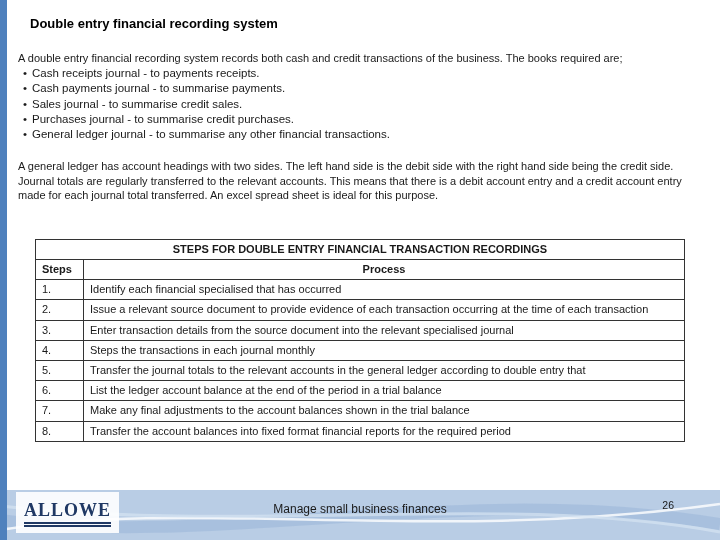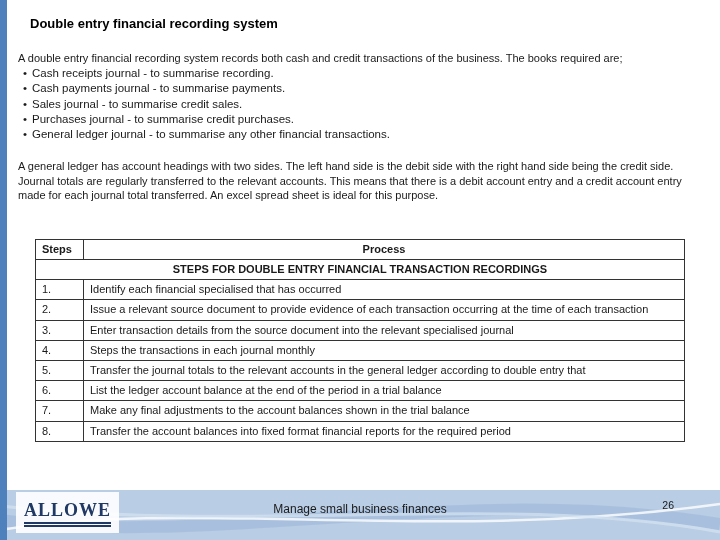--- a/index.html
+++ b/index.html
@@ -96,21 +96,21 @@
 <div class="left-bar"></div>
 
 <div class="content">
   <h1 class="slide-title">Double entry financial recording system</h1>
 
   <p class="body-text">A double entry financial recording system records both cash and credit transactions of the business. The books required are;</p>
 
   <ul class="bullets">
     <li>
       <span class="marker">•</span>
-      <span class="b-text">Cash receipts  journal - to summarise recording.</span>
+      <span class="b-text">Cash receipts  journal - to payments receipts.</span>
     </li>
     <li>
       <span class="marker">•</span>
       <span class="b-text">Cash payments journal - to summarise payments.</span>
     </li>
     <li>
       <span class="marker">•</span>
       <span class="b-text">Sales journal - to summarise credit sales.</span>
     </li>
     <li>
@@ -122,25 +122,25 @@
       <span class="b-text">General ledger journal - to summarise any other financial transactions.</span>
     </li>
   </ul>
 
   <p class="body-text para2">A general ledger has account headings with two sides. The left hand side is the debit side with the right hand side being the credit side. Journal totals are regularly transferred to the relevant accounts. This means that there is a debit account entry and a credit account entry made for each journal total transferred.   An excel spread sheet is ideal for this purpose.</p>
 
   <div class="tbl-wrap">
     <table>
       <tbody>
           <tr>
+        <td colspan="2" class="tbl-title">STEPS FOR DOUBLE ENTRY FINANCIAL TRANSACTION RECORDINGS</td>
+      </tr>
+      <tr>
         <td class="hdr col-steps">Steps</td>
         <td class="hdr center">Process</td>
-      </tr>
-      <tr>
-        <td colspan="2" class="tbl-title">STEPS FOR DOUBLE ENTRY FINANCIAL TRANSACTION RECORDINGS</td>
       </tr>
       <tr>
         <td class="col-steps">1.</td>
         <td>Identify each financial specialised that has occurred</td>
       </tr>
       <tr>
         <td class="col-steps">2.</td>
         <td>Issue a relevant source document to provide evidence of each transaction occurring at the time of each transaction</td>
       </tr>
       <tr>

